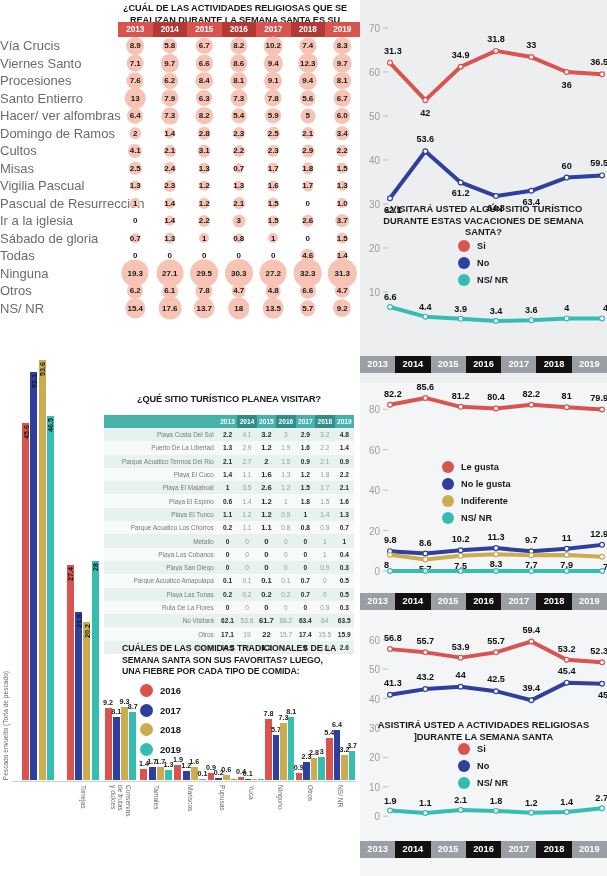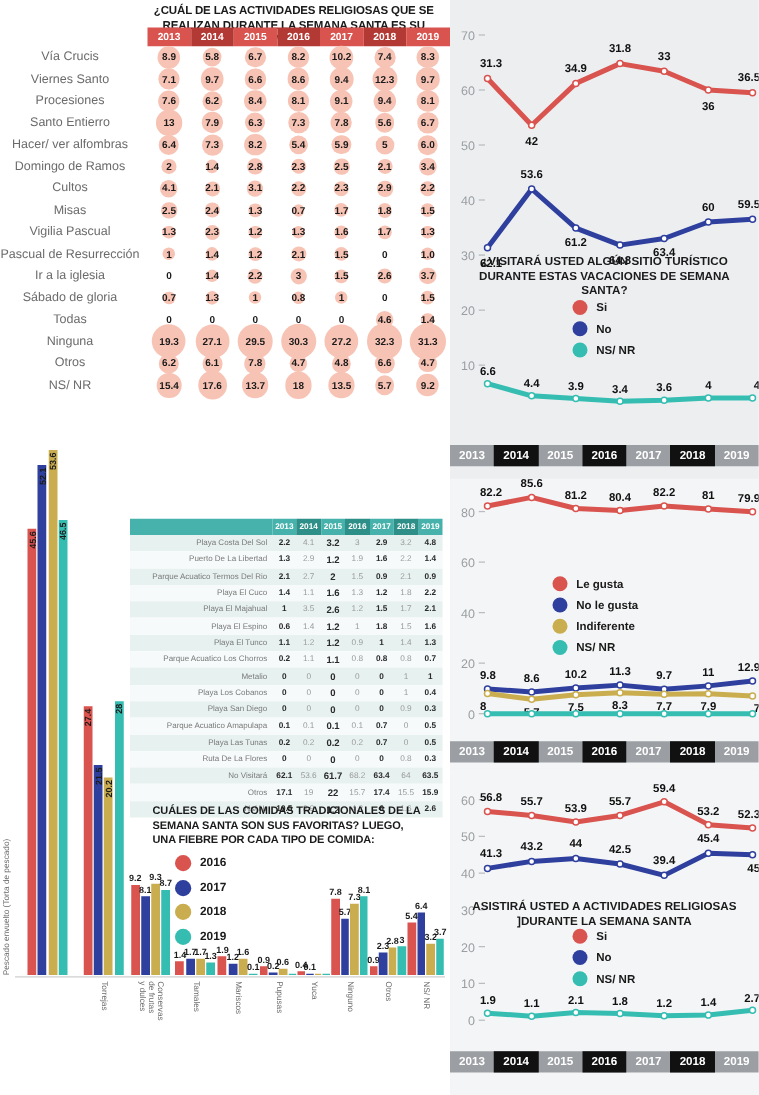--- a/index.html
+++ b/index.html
@@ -32,22 +32,22 @@
   #table1 { position: absolute; left: 0; top: 22px; width: 360px; }
   .t1-head { display: flex; margin-left: 118px; }
   .t1-head .hcell {
     width: 34.5px; text-align: center;
     font-weight: bold; font-size: 8.2px; color: #fff;
     background: #d9534f; padding: 3px 0 3px 0;
   }
   .t1-head .hcell.alt { background: #b33a34; }
   .t1-row { display: flex; align-items: center; height: 17.5px; }
   .t1-lab {
-    width: 118px; text-align: center; padding-right: 6px;
-    font-size: 10px; color: #6b6b6b; white-space: nowrap;
+    width: 118px; text-align: left; padding-right: 6px;
+    font-size: 13px; color: #6b6b6b; white-space: nowrap;
   }
   .t1-cell {
     width: 34.5px; height: 17.5px;
     display: flex; align-items: center; justify-content: center;
     font-weight: bold; font-size: 8px; color: #1a1a1a;
     position: relative;
   }
   .t1-cell .blob {
     position: absolute; left: 50%; top: 50%;
     transform: translate(-50%,-50%);
@@ -672,20 +672,23 @@
               <span class="v">5.7</span>
             </div>
             <div class="t1-cell">
               <div class="blob" style="width: 18.1326px; height: 18.1326px;"></div>
               <span class="v">9.2</span>
             </div>
           </div>
         </div>
     </div>
 
+    <div style="position:absolute;left:104px;top:394px;width:250px;">
+      <div class="title-h">¿QUÉ SITIO TURÍSTICO PLANEA VISITAR?</div>
+    </div>
 
     <div id="table2">
       <div class="t2-head" id="t2-head">
         <div class="spacer"></div>
       <div class="hcell">2013</div>
           <div class="hcell alt">2014</div>
           <div class="hcell">2015</div>
           <div class="hcell alt">2016</div>
           <div class="hcell">2017</div>
           <div class="hcell alt">2018</div>

